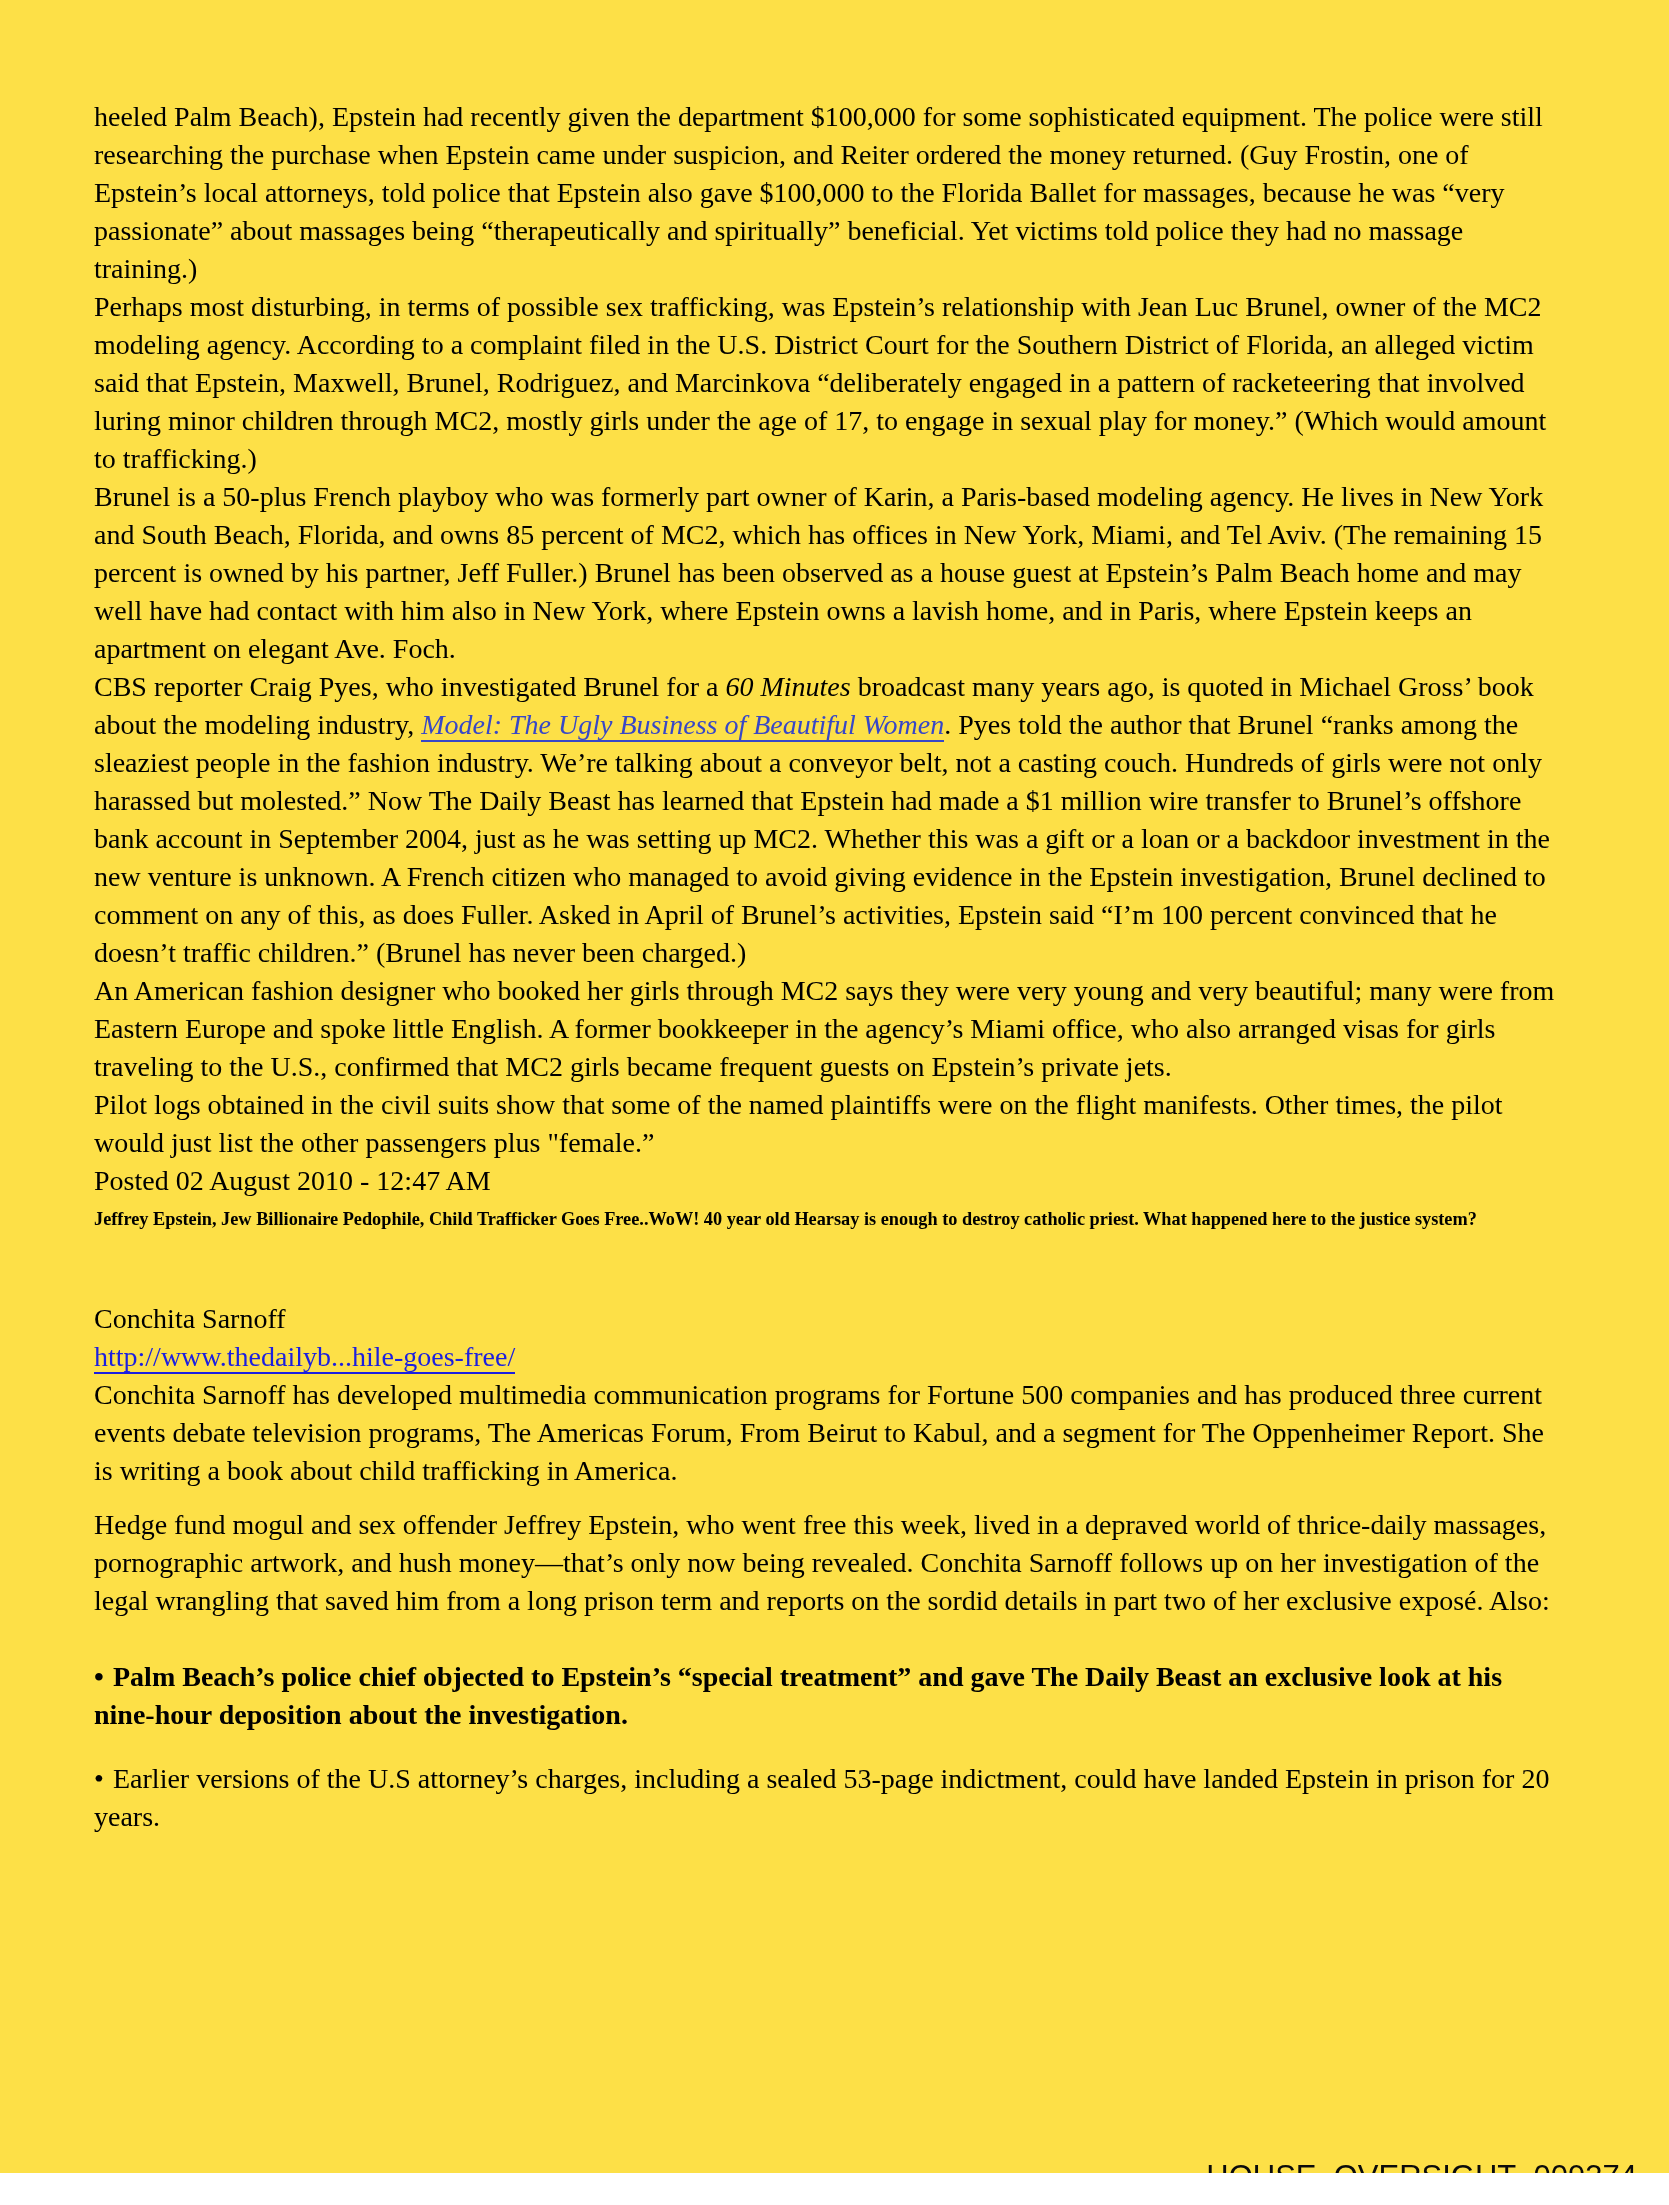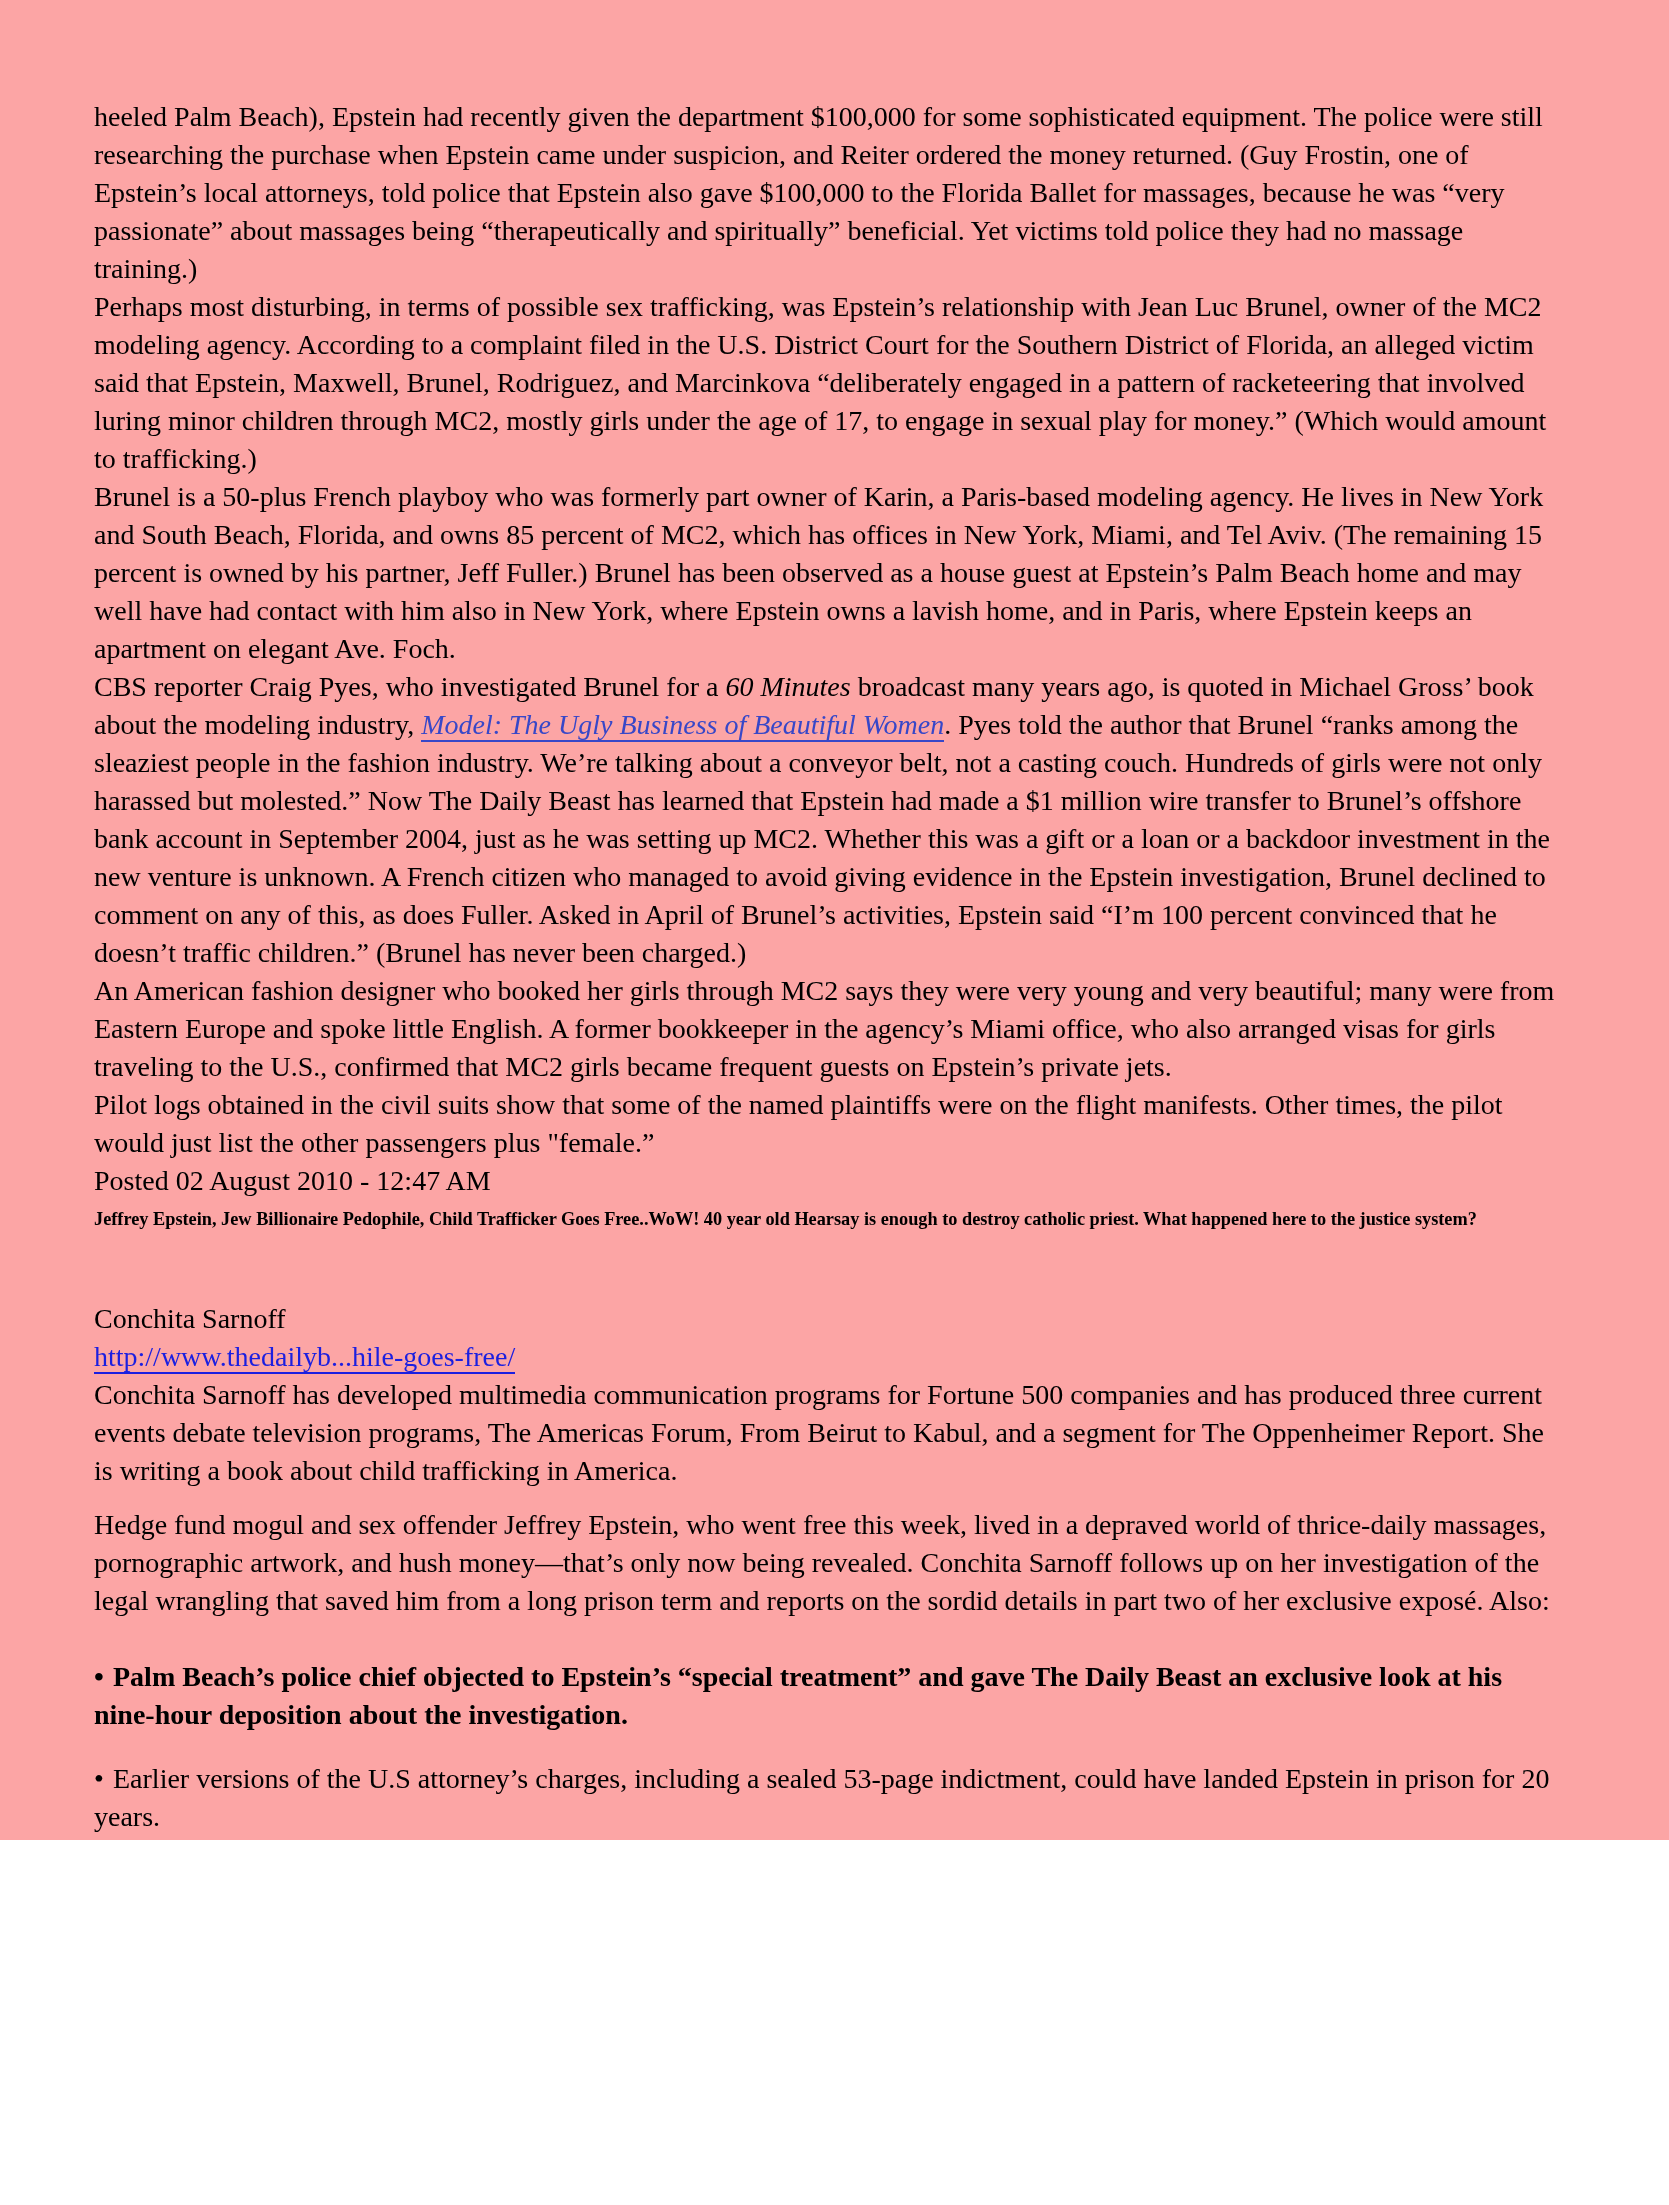--- a/index.html
+++ b/index.html
@@ -10,22 +10,22 @@
   body {
     width: 1669px;
     height: 2205px;
     position: relative;
     font-family: "Liberation Serif", serif;
     color: #000000;
   }
   .page {
     position: relative;
     width: 1669px;
-    height: 1840px;
-    background: #fca5a5;
+    height: 2173px;
+    background: #fde047;
     overflow: hidden;
   }
   .content {
     padding: 98px 103px 0 94px;
   }
   .para, .bio, .lead, .bullet, .author, .linkline, .posted {
     margin: 0;
     font-size: 28px;
     line-height: 38px;
     letter-spacing: 0px;

